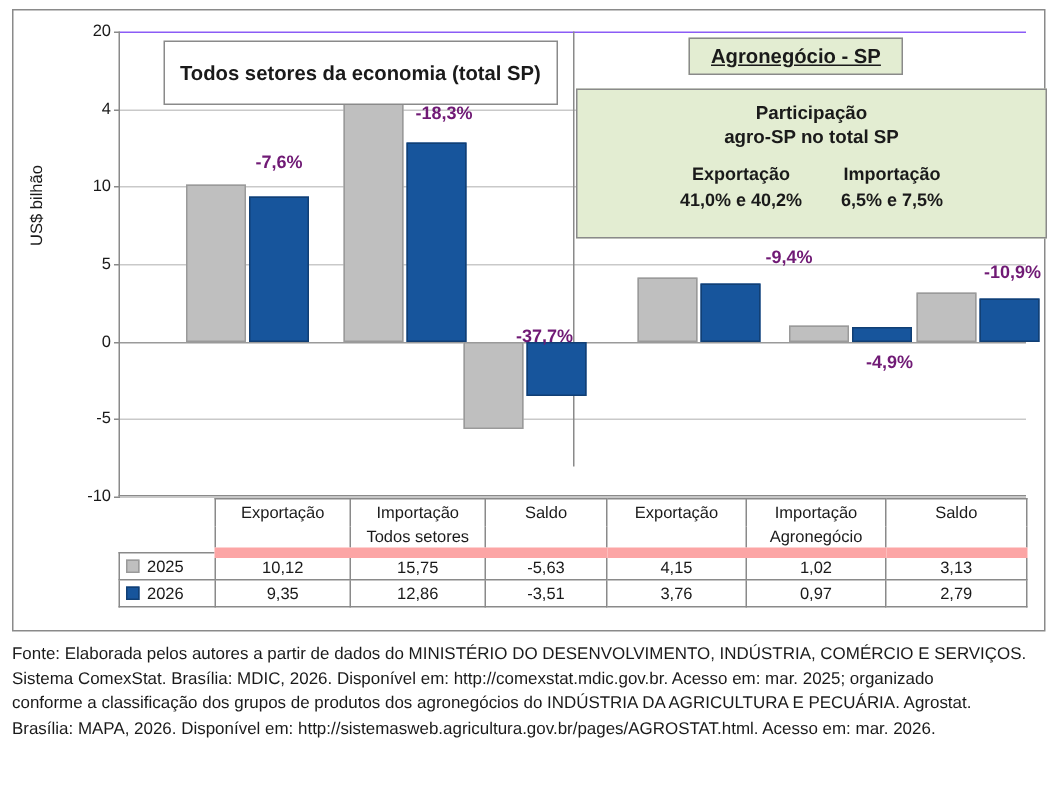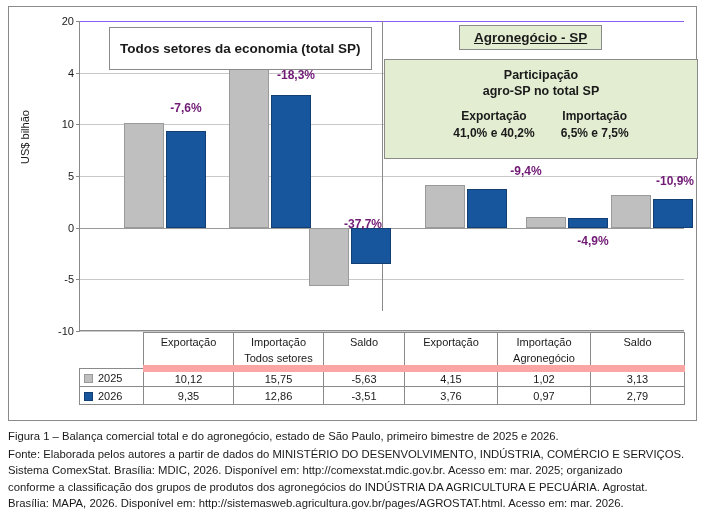--- a/index.html
+++ b/index.html
@@ -393,20 +393,19 @@
           <td>3,76</td>
           <td>0,97</td>
           <td>2,79</td>
         </tr>
       </tbody>
     </table>
 
   </div>
 
   <div class="caption">
-    <div class="line first">Figura 1 – Balança comercial total e do agronegócio, estado de São Paulo, primeiro bimestre de 2025 e 2026.</div>
     <div class="line">Fonte: Elaborada pelos autores a partir de dados do MINISTÉRIO DO DESENVOLVIMENTO, INDÚSTRIA, COMÉRCIO E SERVIÇOS.</div>
     <div class="line">Sistema ComexStat. Brasília: MDIC, 2026. Disponível em: http://comexstat.mdic.gov.br. Acesso em: mar. 2025; organizado</div>
     <div class="line">conforme a classificação dos grupos de produtos dos agronegócios do INDÚSTRIA DA AGRICULTURA E PECUÁRIA. Agrostat.</div>
     <div class="line">Brasília: MAPA, 2026. Disponível em: http://sistemasweb.agricultura.gov.br/pages/AGROSTAT.html. Acesso em: mar. 2026.</div>
   </div>
 
 </div>
 
 </body></html>

